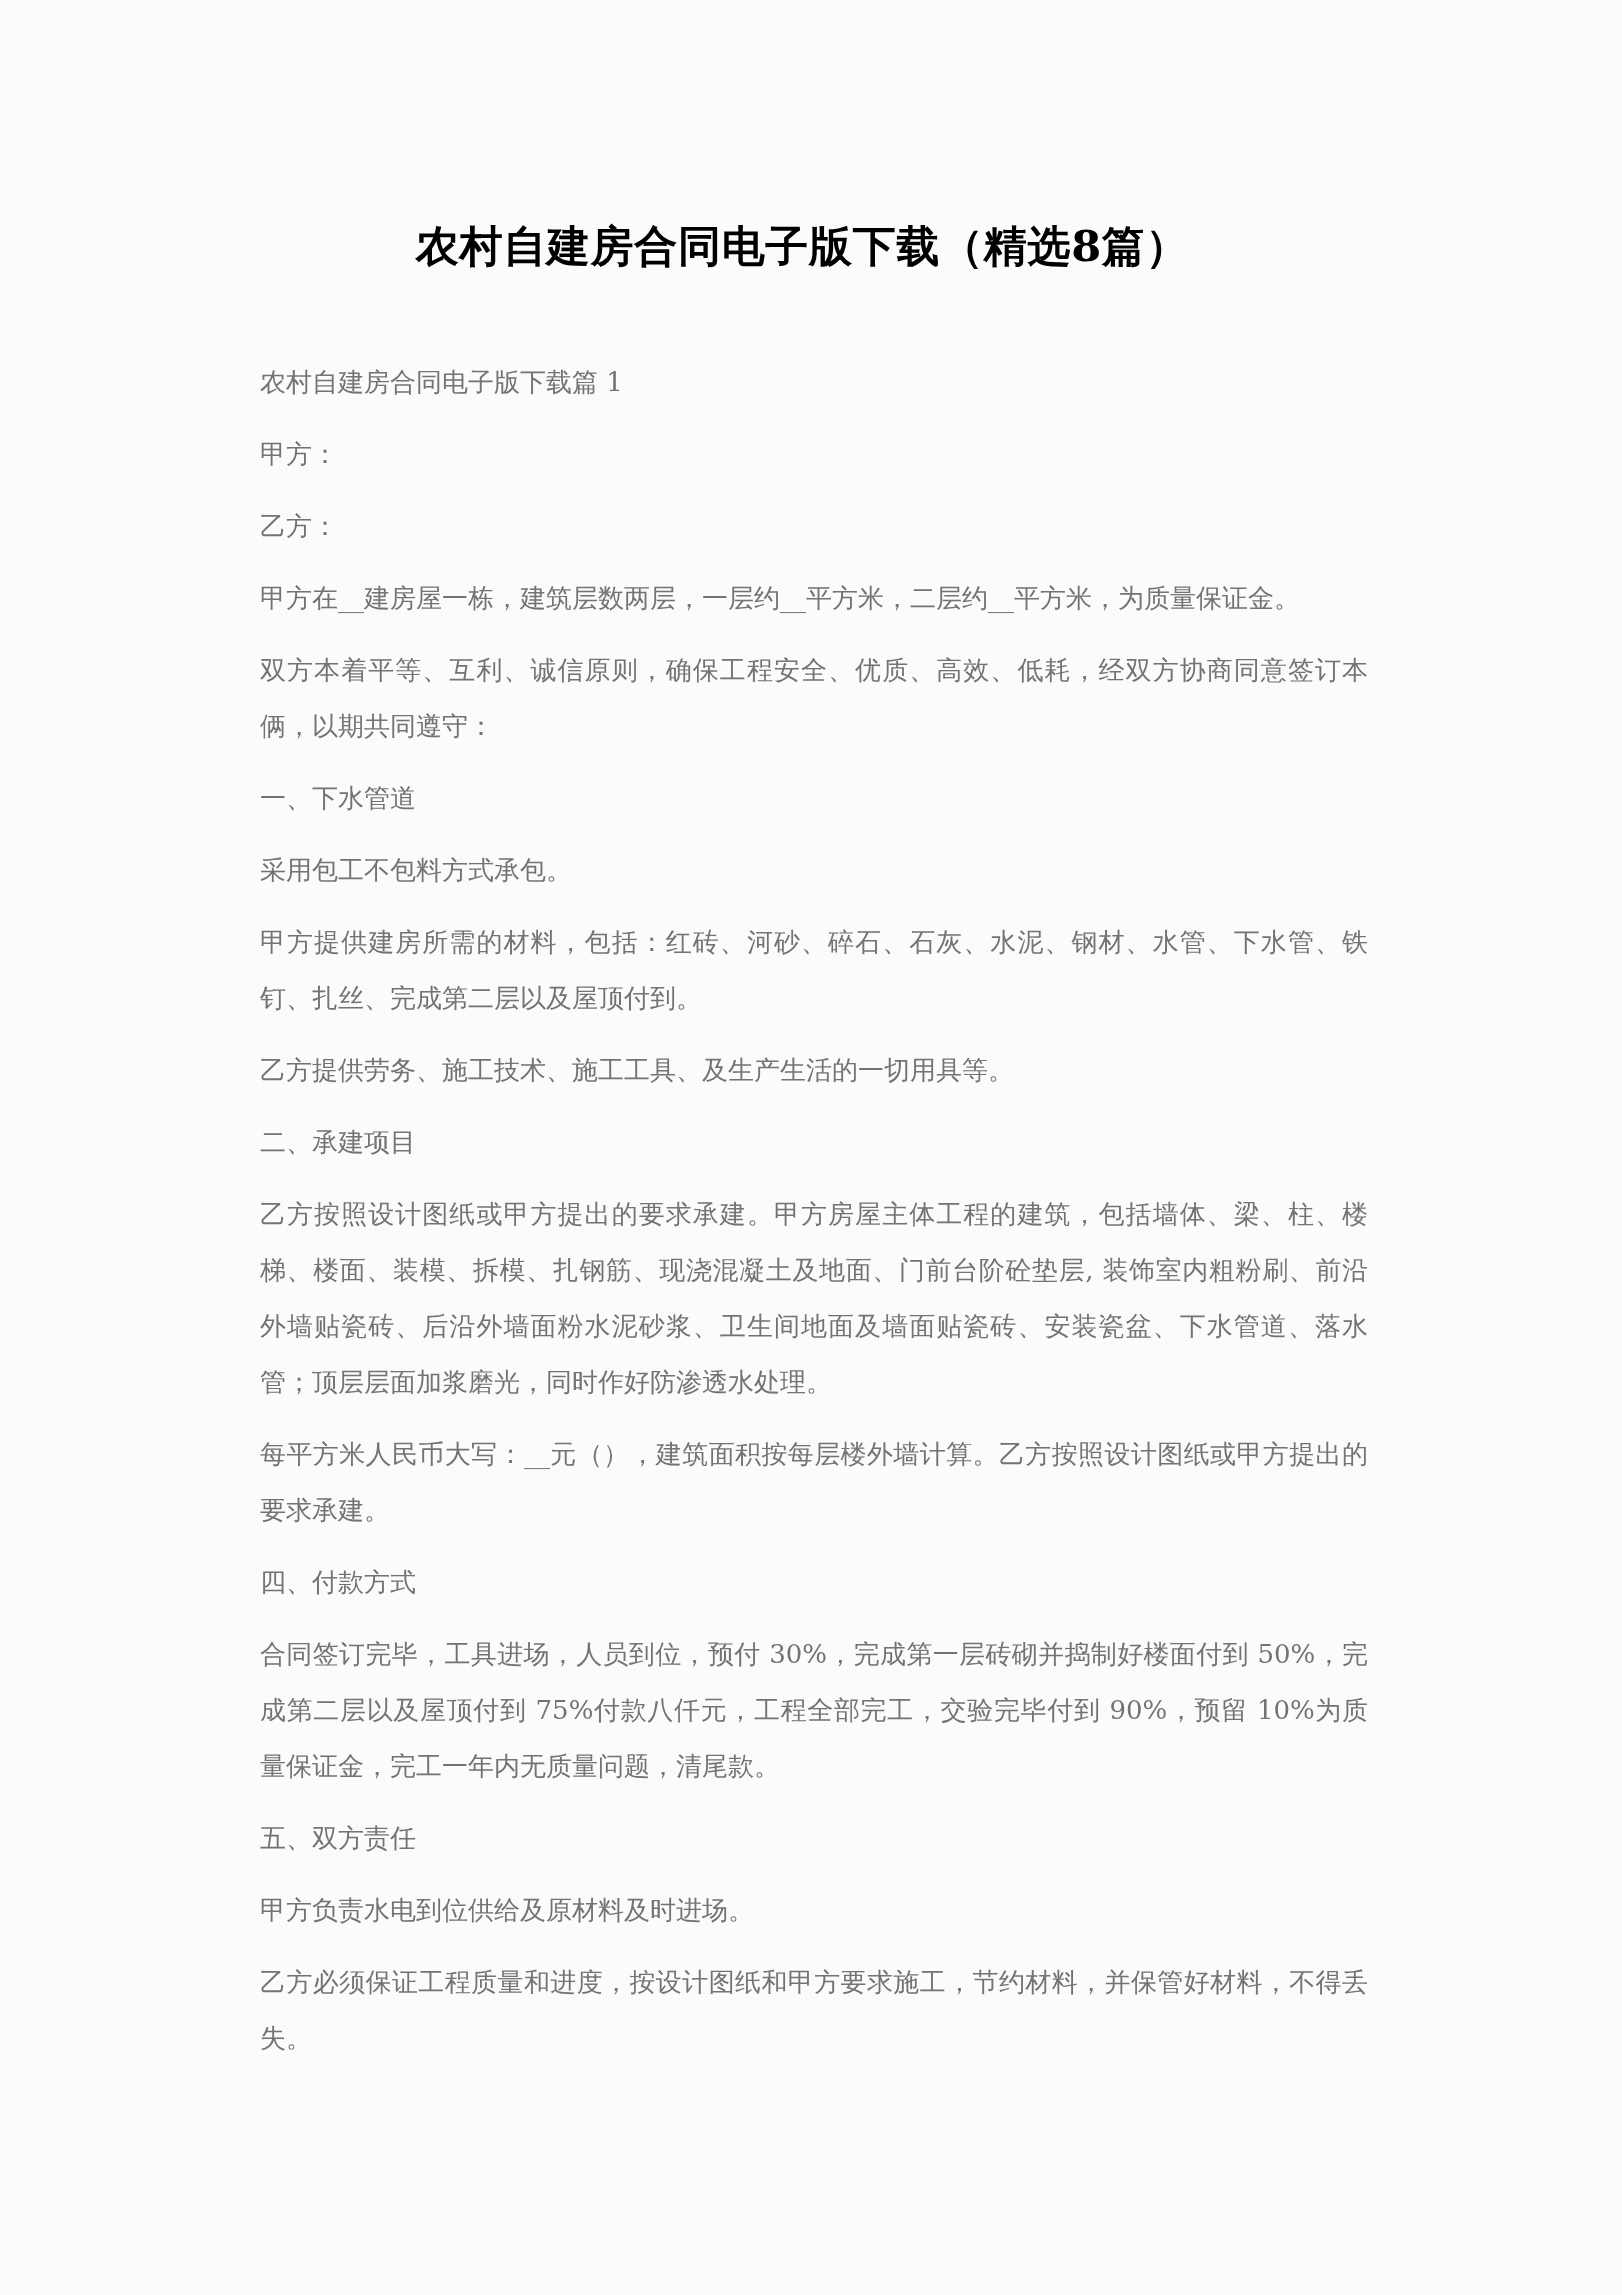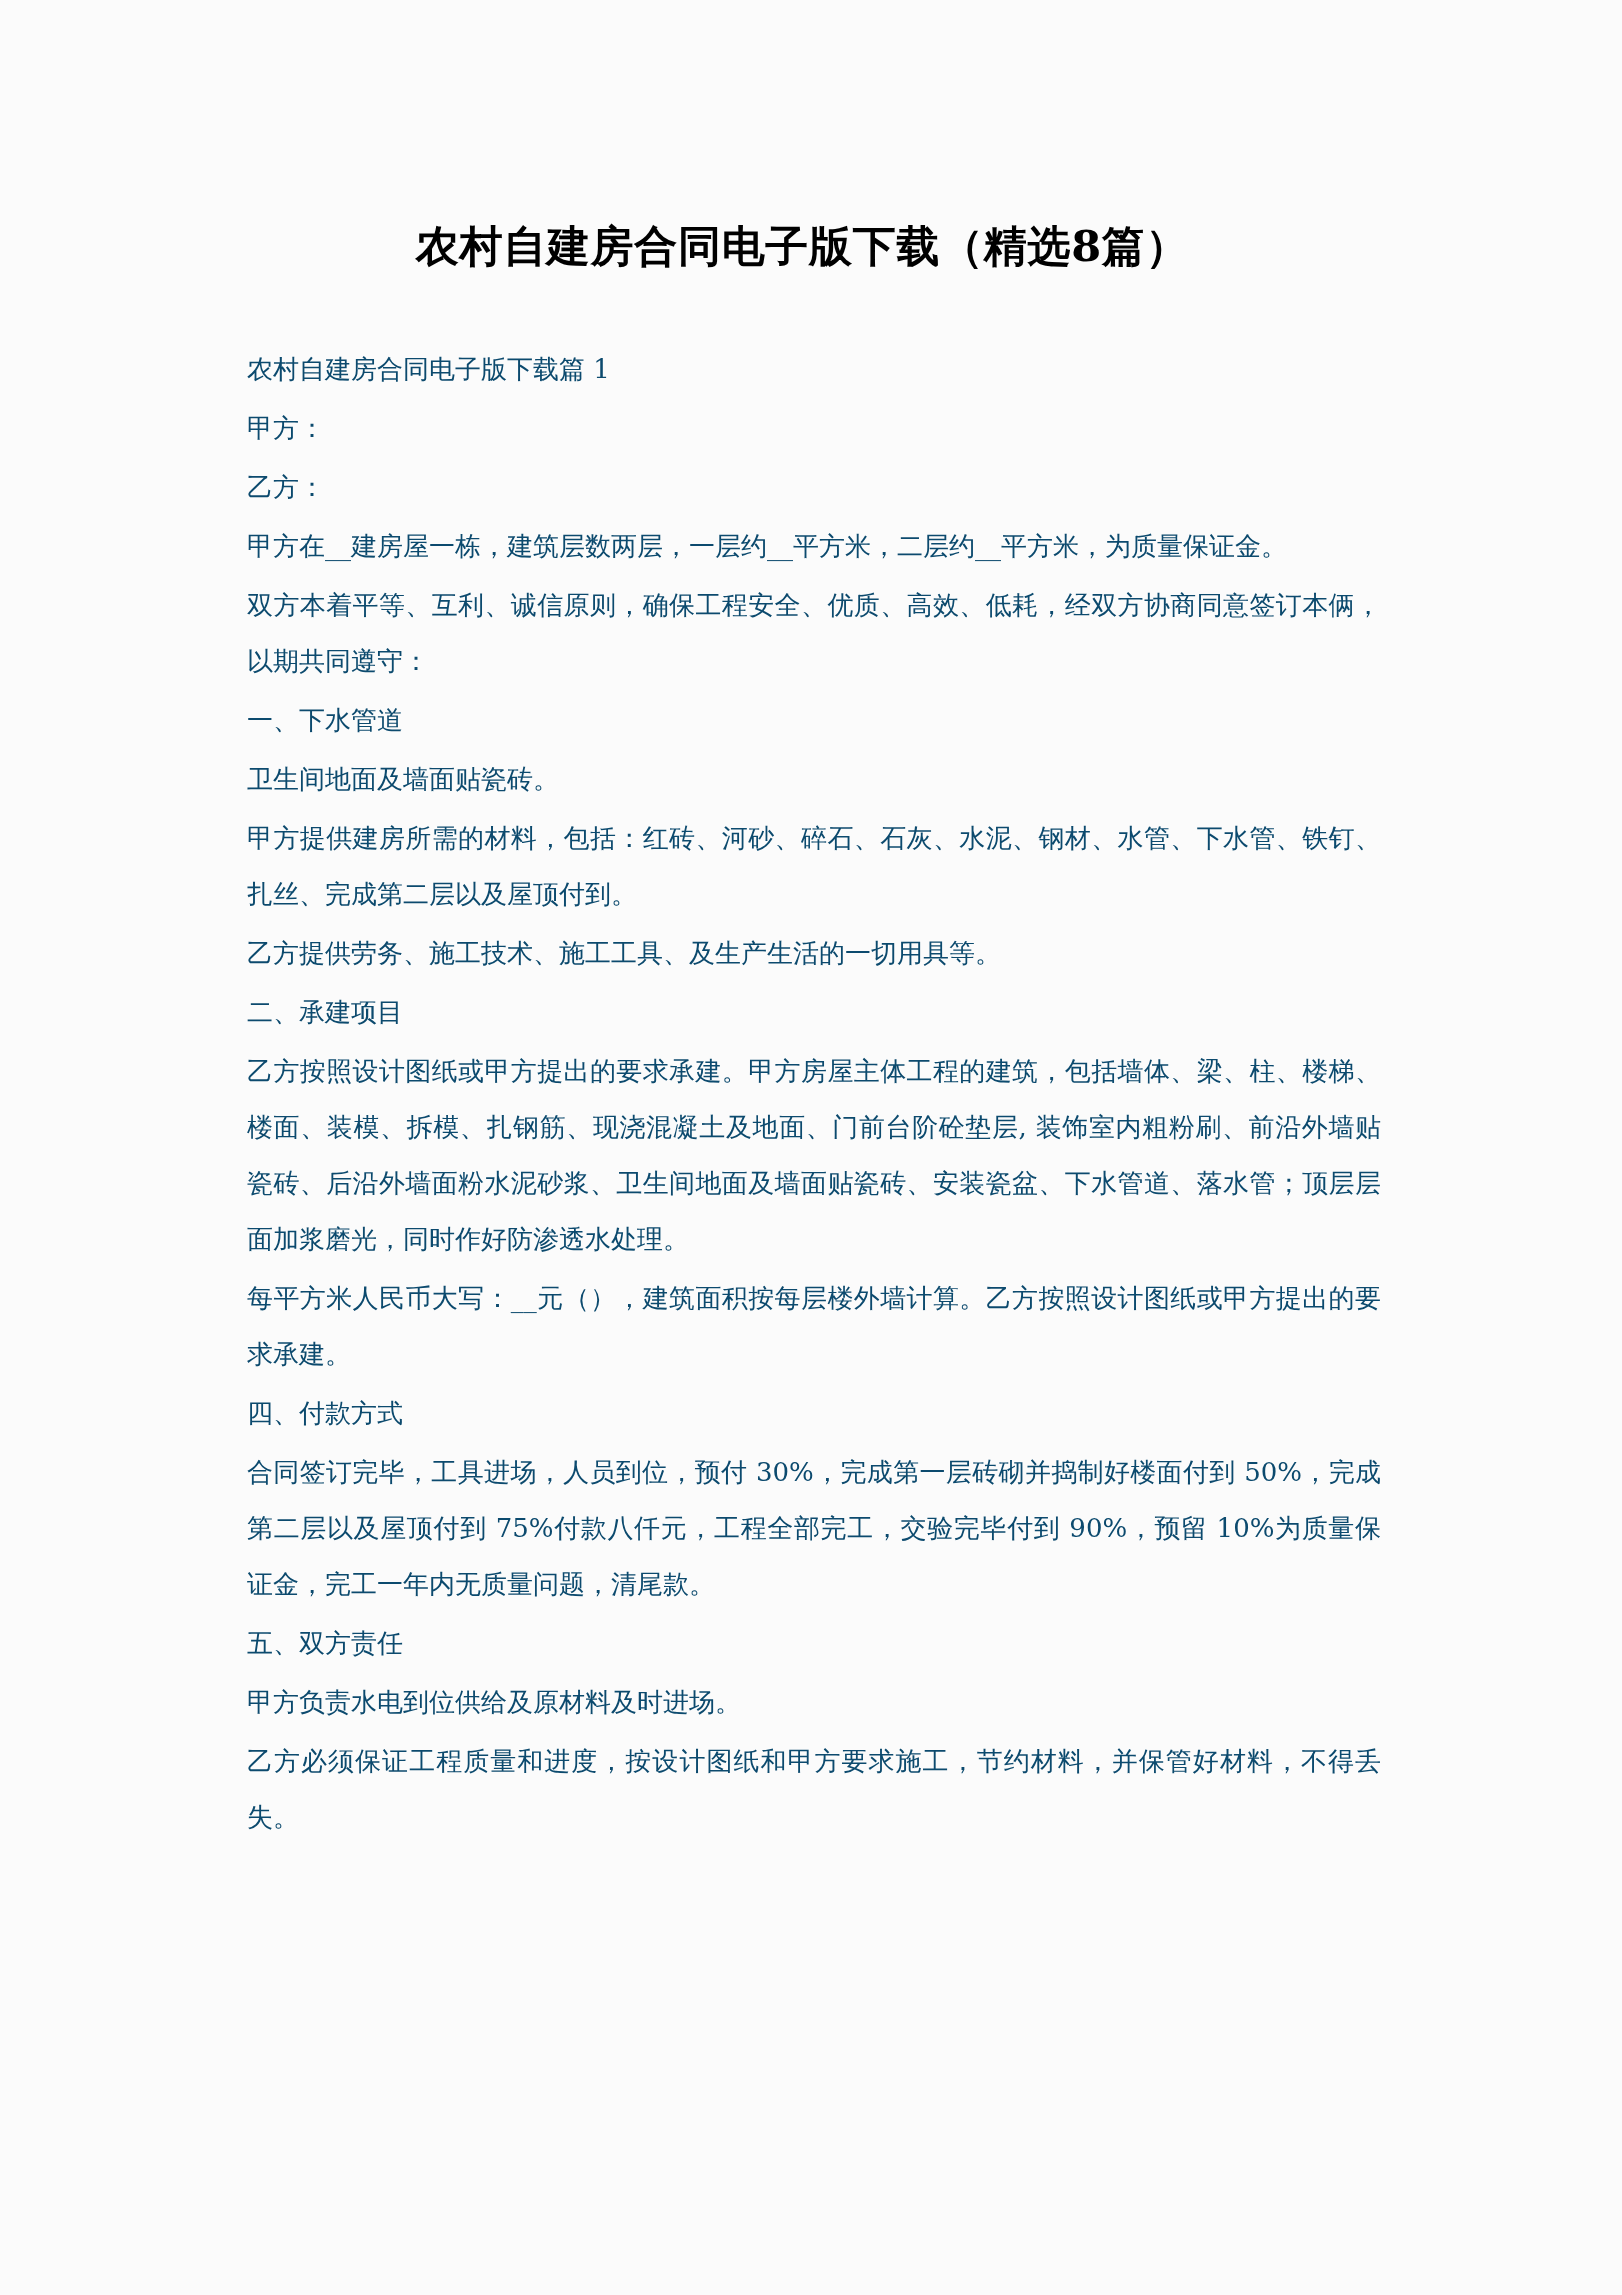--- a/index.html
+++ b/index.html
@@ -42,25 +42,25 @@
   .body-block {
     position: absolute;
     top: 338px;
     left: 244px;
     width: 1140px;
   }
 
   .para {
     font-size: 26px;
     line-height: 56px;
-    margin: 3px;
+    margin: 16px;
     padding: 0;
     text-align: justify;
     text-justify: inter-ideograph;
-    color: #0c4a6e;
+    color: #737373;
     letter-spacing: 0px;
     word-break: break-all;
   }
 
   .para.heading {
     text-align: left;
   }
 
   .para.short {
     text-align: left;
@@ -73,21 +73,21 @@
 
   <h1 class="doc-title">农村自建房合同电子版下载（精选8篇）</h1>
 
   <div class="body-block">
       <p class="para short">农村自建房合同电子版下载篇 1</p>
       <p class="para short">甲方：</p>
       <p class="para short">乙方：</p>
       <p class="para">甲方在__建房屋一栋，建筑层数两层，一层约__平方米，二层约__平方米，为质量保证金。</p>
       <p class="para">双方本着平等、互利、诚信原则，确保工程安全、优质、高效、低耗，经双方协商同意签订本俩，以期共同遵守：</p>
       <p class="para heading">一、下水管道</p>
-      <p class="para short">卫生间地面及墙面贴瓷砖。</p>
+      <p class="para short">采用包工不包料方式承包。</p>
       <p class="para">甲方提供建房所需的材料，包括：红砖、河砂、碎石、石灰、水泥、钢材、水管、下水管、铁钉、扎丝、完成第二层以及屋顶付到。</p>
       <p class="para short">乙方提供劳务、施工技术、施工工具、及生产生活的一切用具等。</p>
       <p class="para heading">二、承建项目</p>
       <p class="para">乙方按照设计图纸或甲方提出的要求承建。甲方房屋主体工程的建筑，包括墙体、梁、柱、楼梯、楼面、装模、拆模、扎钢筋、现浇混凝土及地面、门前台阶砼垫层, 装饰室内粗粉刷、前沿外墙贴瓷砖、后沿外墙面粉水泥砂浆、卫生间地面及墙面贴瓷砖、安装瓷盆、下水管道、落水管；顶层层面加浆磨光，同时作好防渗透水处理。</p>
       <p class="para">每平方米人民币大写：__元（），建筑面积按每层楼外墙计算。乙方按照设计图纸或甲方提出的要求承建。</p>
       <p class="para heading">四、付款方式</p>
       <p class="para">合同签订完毕，工具进场，人员到位，预付 30%，完成第一层砖砌并捣制好楼面付到 50%，完成第二层以及屋顶付到 75%付款八仟元，工程全部完工，交验完毕付到 90%，预留 10%为质量保证金，完工一年内无质量问题，清尾款。</p>
       <p class="para heading">五、双方责任</p>
       <p class="para short">甲方负责水电到位供给及原材料及时进场。</p>
       <p class="para">乙方必须保证工程质量和进度，按设计图纸和甲方要求施工，节约材料，并保管好材料，不得丢失。</p>

